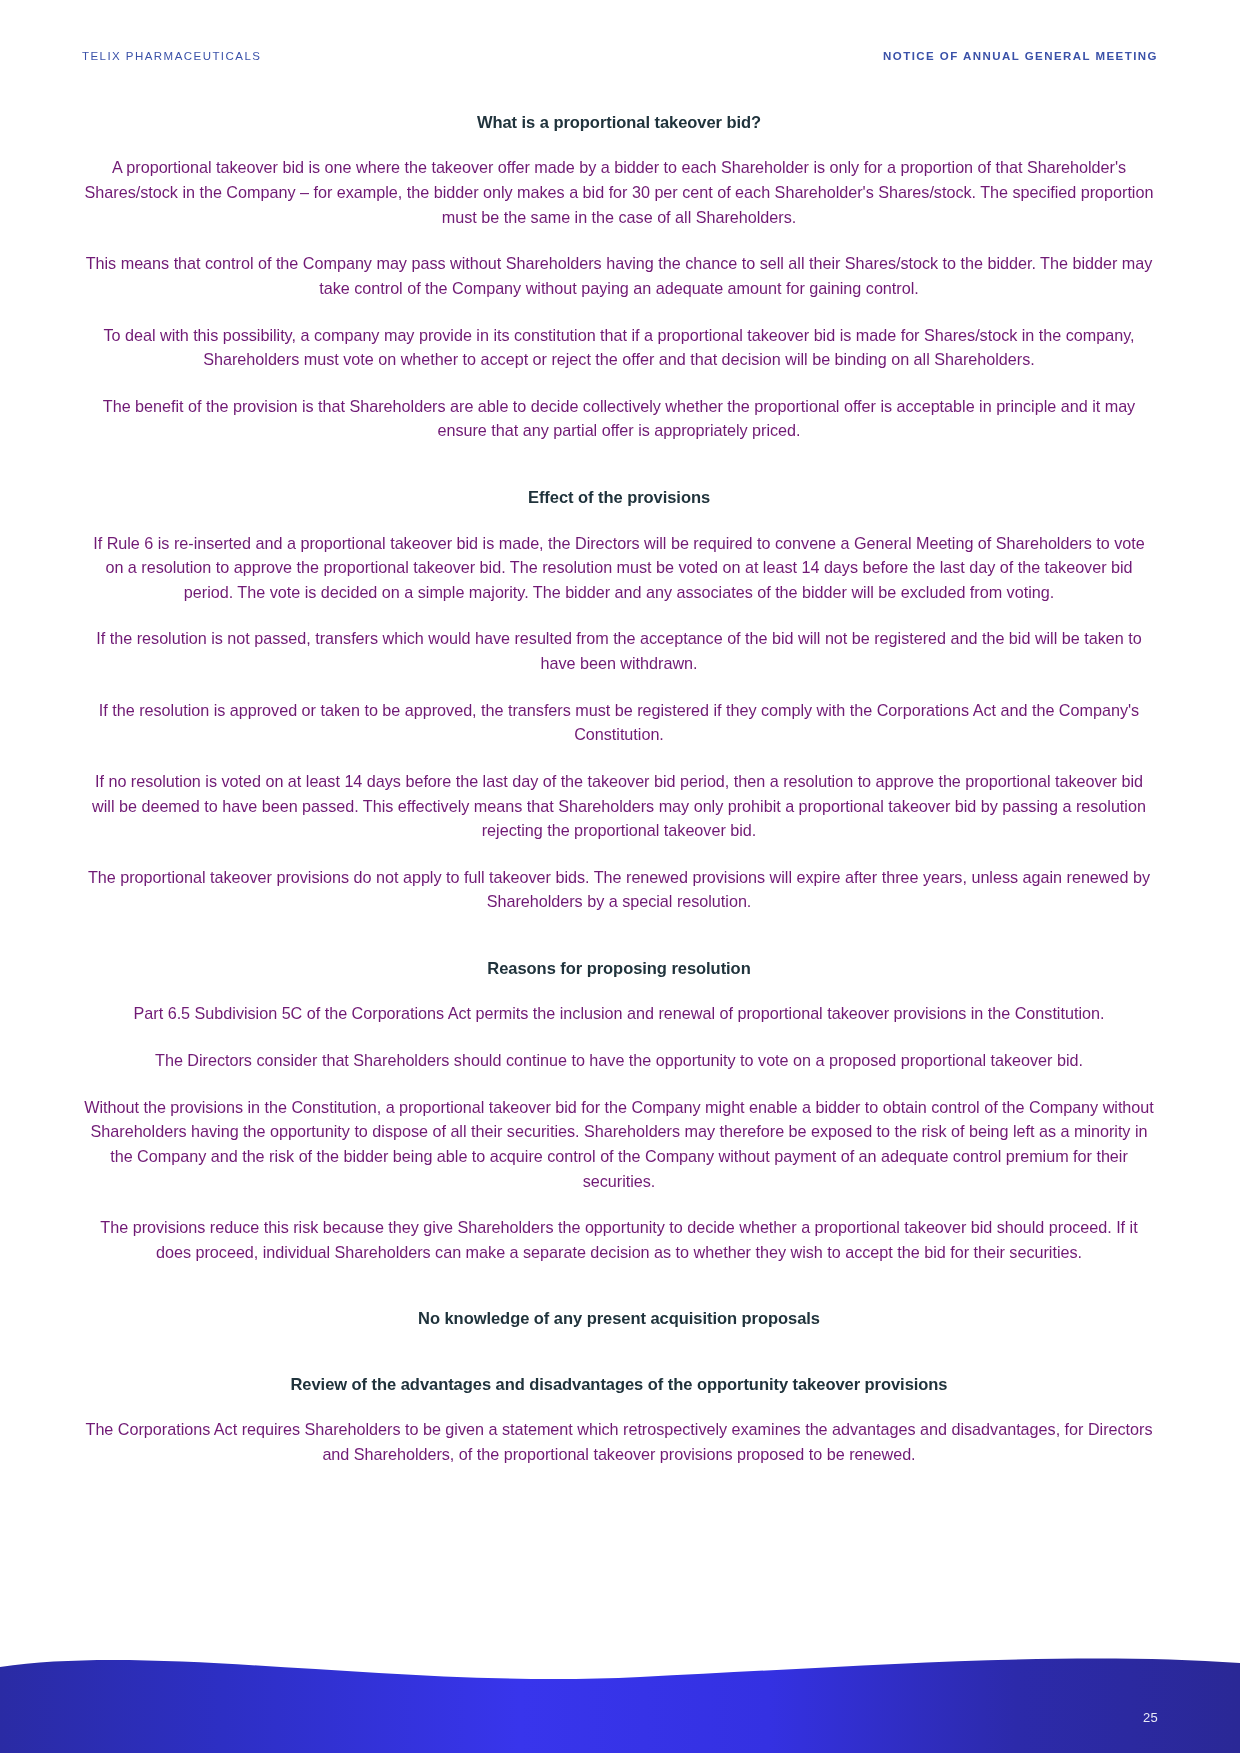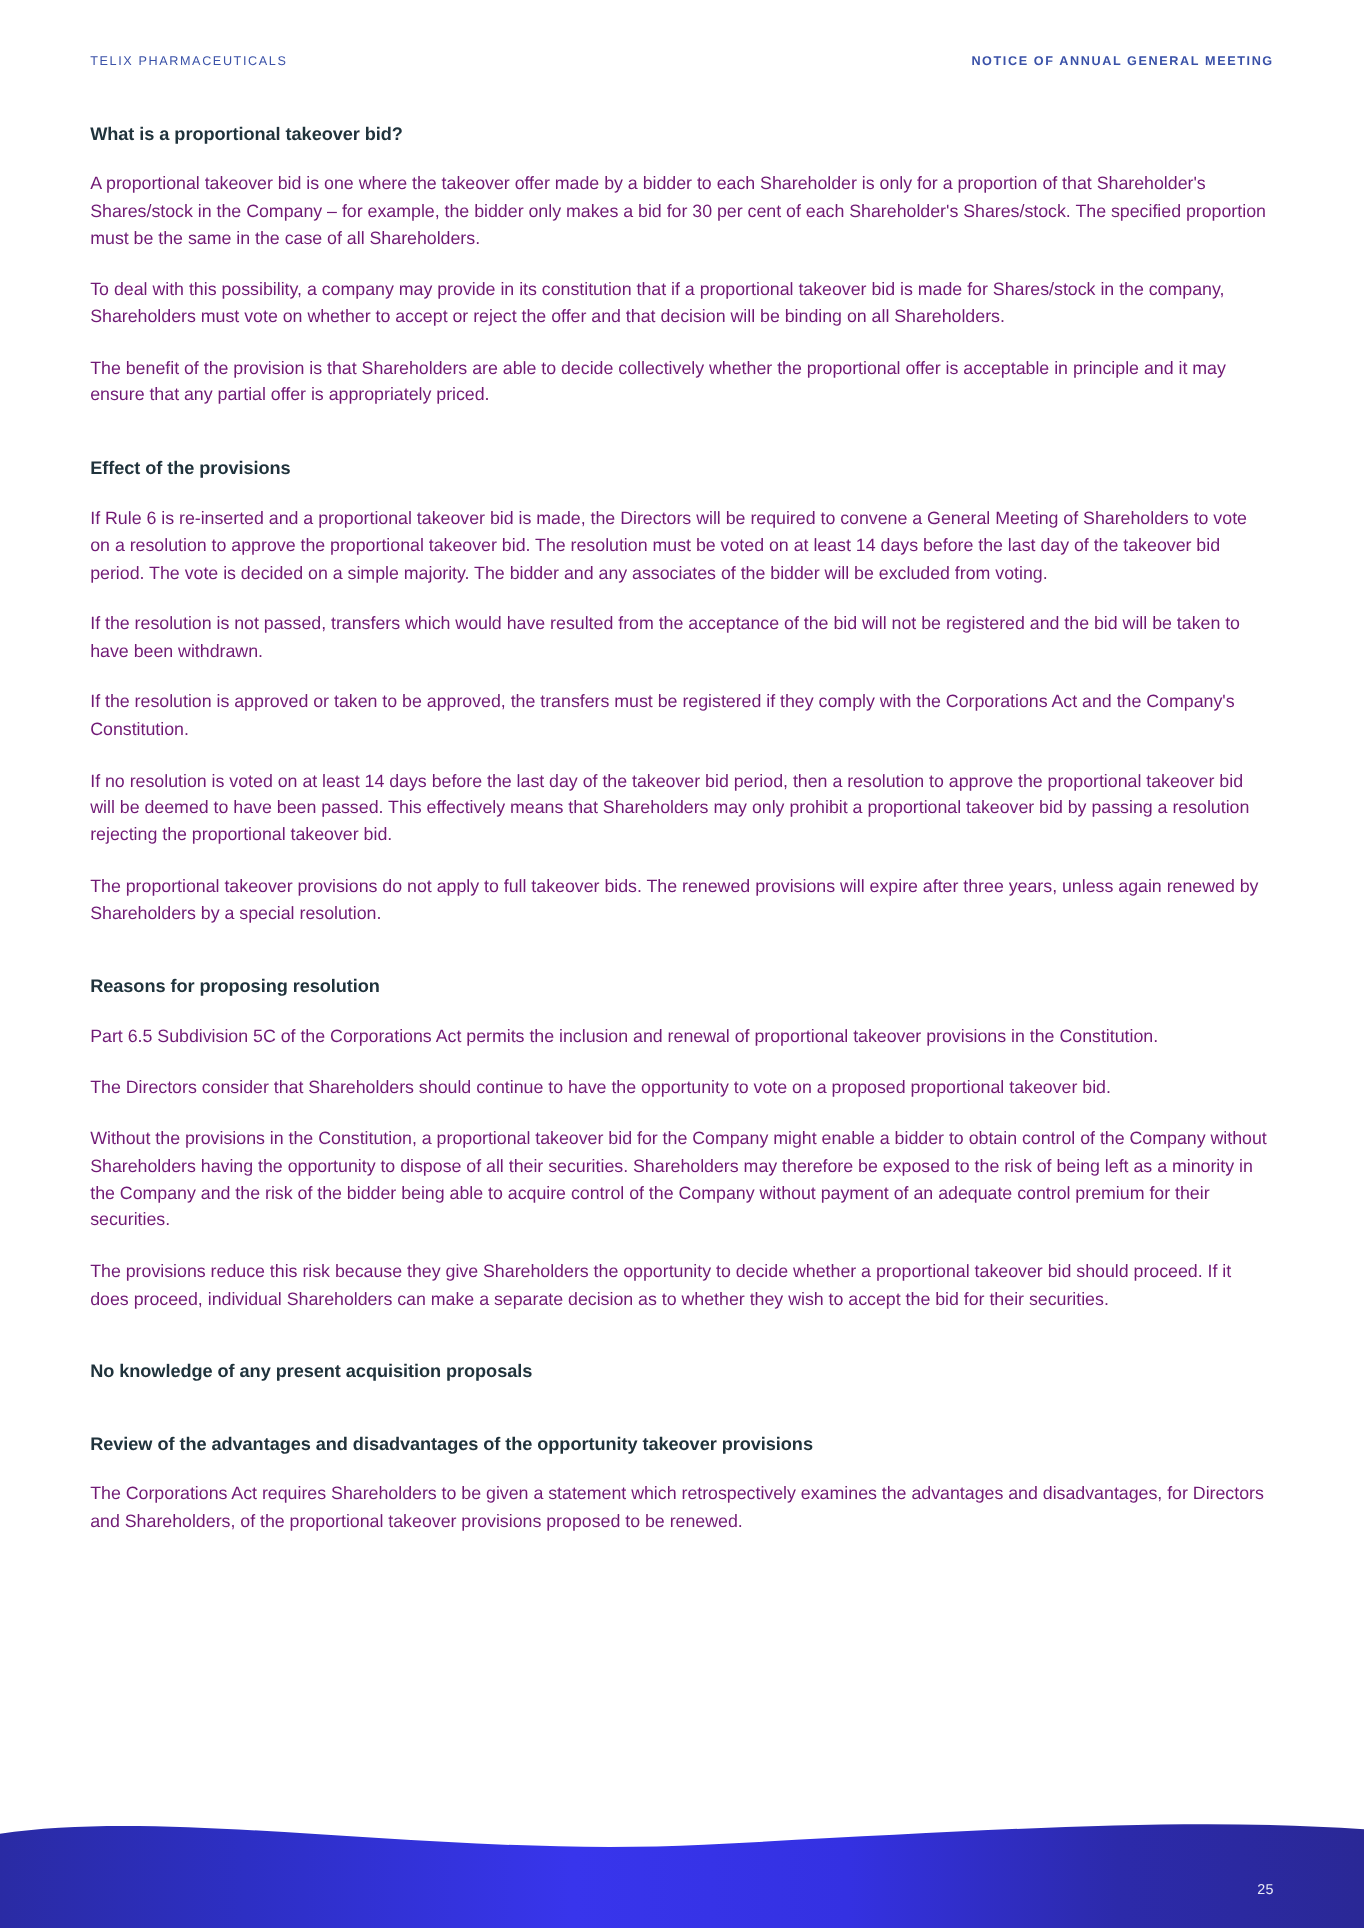--- a/index.html
+++ b/index.html
@@ -45,20 +45,21 @@
     text-align: right;
     font-weight: bold;
   }
 
   
   .content {
     position: absolute;
     top: 112px;
     left: 82px;
     width: 1074px;
+    text-align: center;
   }
 
   h2.section-heading {
     font-size: 16.5px;
     font-weight: bold;
     color: #20333c;
     margin: 0 0 22px 0;
     line-height: 1.3;
     letter-spacing: -0.05px;
   }
@@ -108,20 +109,21 @@
 
   <div class="running-header">
     <div class="hdr-text hdr-left">TELIX PHARMACEUTICALS</div>
     <div class="hdr-text hdr-right">NOTICE OF ANNUAL GENERAL MEETING</div>
   </div>
 
   <div class="content">
 
     <h2 class="section-heading">What is a proportional takeover bid?</h2>
     <p class="body-text">A proportional takeover bid is one where the takeover offer made by a bidder to each Shareholder is only for a proportion of that Shareholder's Shares/stock in the Company – for example, the bidder only makes a bid for 30 per cent of each Shareholder's Shares/stock. The specified proportion must be the same in the case of all Shareholders.</p>
+    <p class="body-text">This means that control of the Company may pass without Shareholders having the chance to sell all their Shares/stock to the bidder. The bidder may take control of the Company without paying an adequate amount for gaining control.</p>
     <p class="body-text">To deal with this possibility, a company may provide in its constitution that if a proportional takeover bid is made for Shares/stock in the company, Shareholders must vote on whether to accept or reject the offer and that decision will be binding on all Shareholders.</p>
     <p class="body-text">The benefit of the provision is that Shareholders are able to decide collectively whether the proportional offer is acceptable in principle and it may ensure that any partial offer is appropriately priced.</p>
 
     <h2 class="section-heading spaced">Effect of the provisions</h2>
     <p class="body-text">If Rule 6 is re-inserted and a proportional takeover bid is made, the Directors will be required to convene a General Meeting of Shareholders to vote on a resolution to approve the proportional takeover bid. The resolution must be voted on at least 14 days before the last day of the takeover bid period. The vote is decided on a simple majority. The bidder and any associates of the bidder will be excluded from voting.</p>
     <p class="body-text">If the resolution is not passed, transfers which would have resulted from the acceptance of the bid will not be registered and the bid will be taken to have been withdrawn.</p>
     <p class="body-text">If the resolution is approved or taken to be approved, the transfers must be registered if they comply with the Corporations Act and the Company's Constitution.</p>
     <p class="body-text">If no resolution is voted on at least 14 days before the last day of the takeover bid period, then a resolution to approve the proportional takeover bid will be deemed to have been passed. This effectively means that Shareholders may only prohibit a proportional takeover bid by passing a resolution rejecting the proportional takeover bid.</p>
     <p class="body-text">The proportional takeover provisions do not apply to full takeover bids. The renewed provisions will expire after three years, unless again renewed by Shareholders by a special resolution.</p>
 

